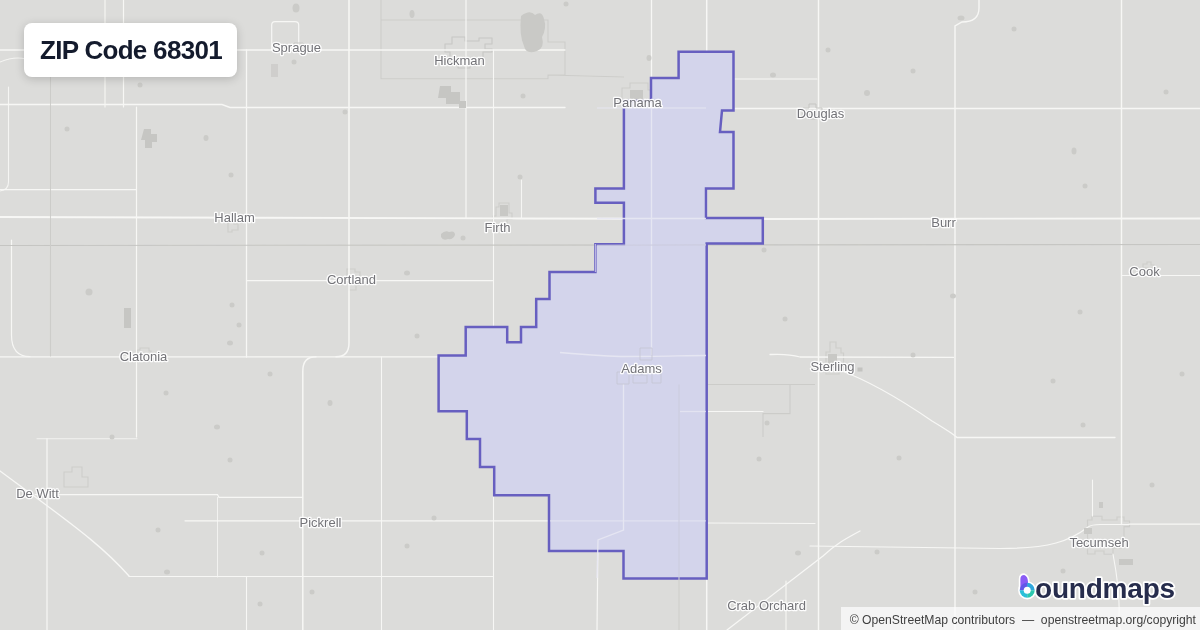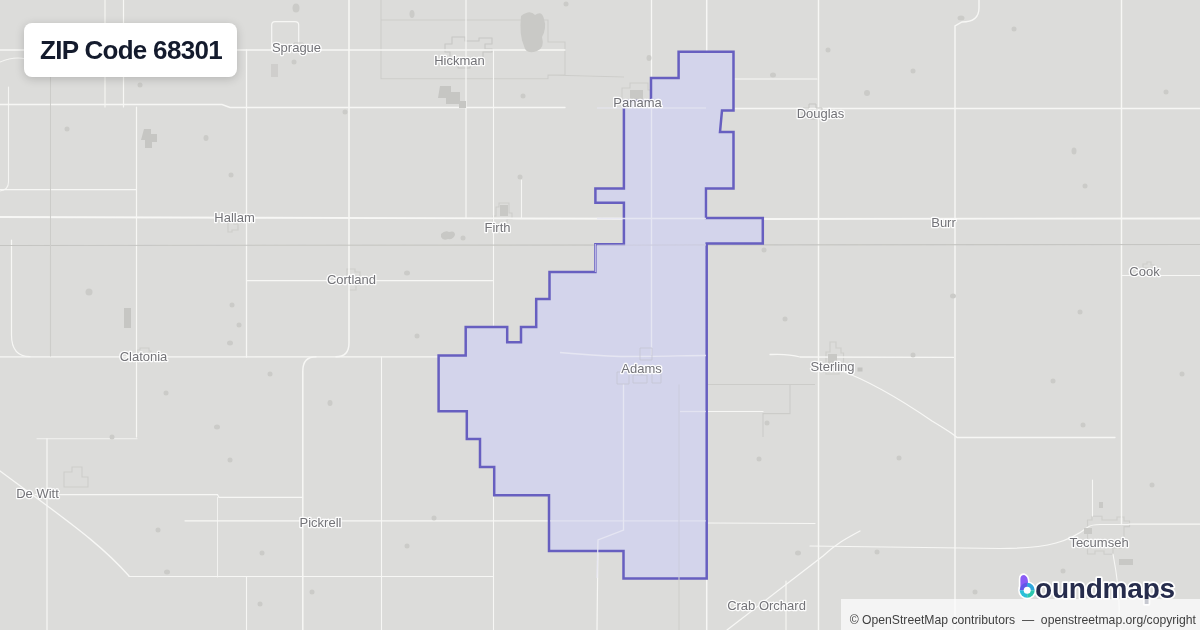--- a/index.html
+++ b/index.html
@@ -1,21 +1,21 @@
 <!DOCTYPE html>
 <html><head>
 <meta charset="utf-8">
 <style>
   html,body{margin:0;padding:0;}
   #stage{position:relative;width:1200px;height:630px;overflow:hidden;background:#dcdcda;font-family:"Liberation Sans",sans-serif;}
   #stage svg{position:absolute;left:0;top:0;}
   .lbl{font:13px "Liberation Sans",sans-serif;fill:#6e6e73;stroke:#ffffff;stroke-width:2.6px;paint-order:stroke;stroke-linejoin:round;opacity:0.95;}
   #card{position:absolute;left:24px;top:23px;width:213px;height:54px;background:#ffffff;border-radius:8px;box-shadow:0 2px 10px rgba(0,0,0,0.18);}
   #card span{display:block;line-height:54px;padding-left:16px;font-size:26px;font-weight:bold;letter-spacing:-0.7px;color:#141b2d;white-space:nowrap;}
-  #attrib{position:absolute;right:0;bottom:0;height:19px;background:rgba(252,252,252,0.75);font-size:12.2px;line-height:19px;color:#3f3f3f;padding:12px 4px 0 9px;white-space:nowrap;}
+  #attrib{position:absolute;right:0;bottom:0;height:19px;background:rgba(252,252,252,0.75);font-size:12.2px;line-height:19px;color:#3f3f3f;padding:4px 4px 0 9px;white-space:nowrap;}
 </style>
 </head>
 <body>
 <div id="stage">
 <svg width="1200" height="630" viewBox="0 0 1200 630">
 
   <rect x="0" y="0" width="1200" height="630" fill="#dcdcda"></rect>
 
   <g stroke="#cbcbc8" stroke-width="1.1" fill="none" opacity="0.85">
     <path d="M381,70 L381,20 L548,20 L548,42 L565,42 L565,75 L548,75 L548,78.8 L381,78.8 Z M548,75 L624,77 M381,20 L381,0"></path>

